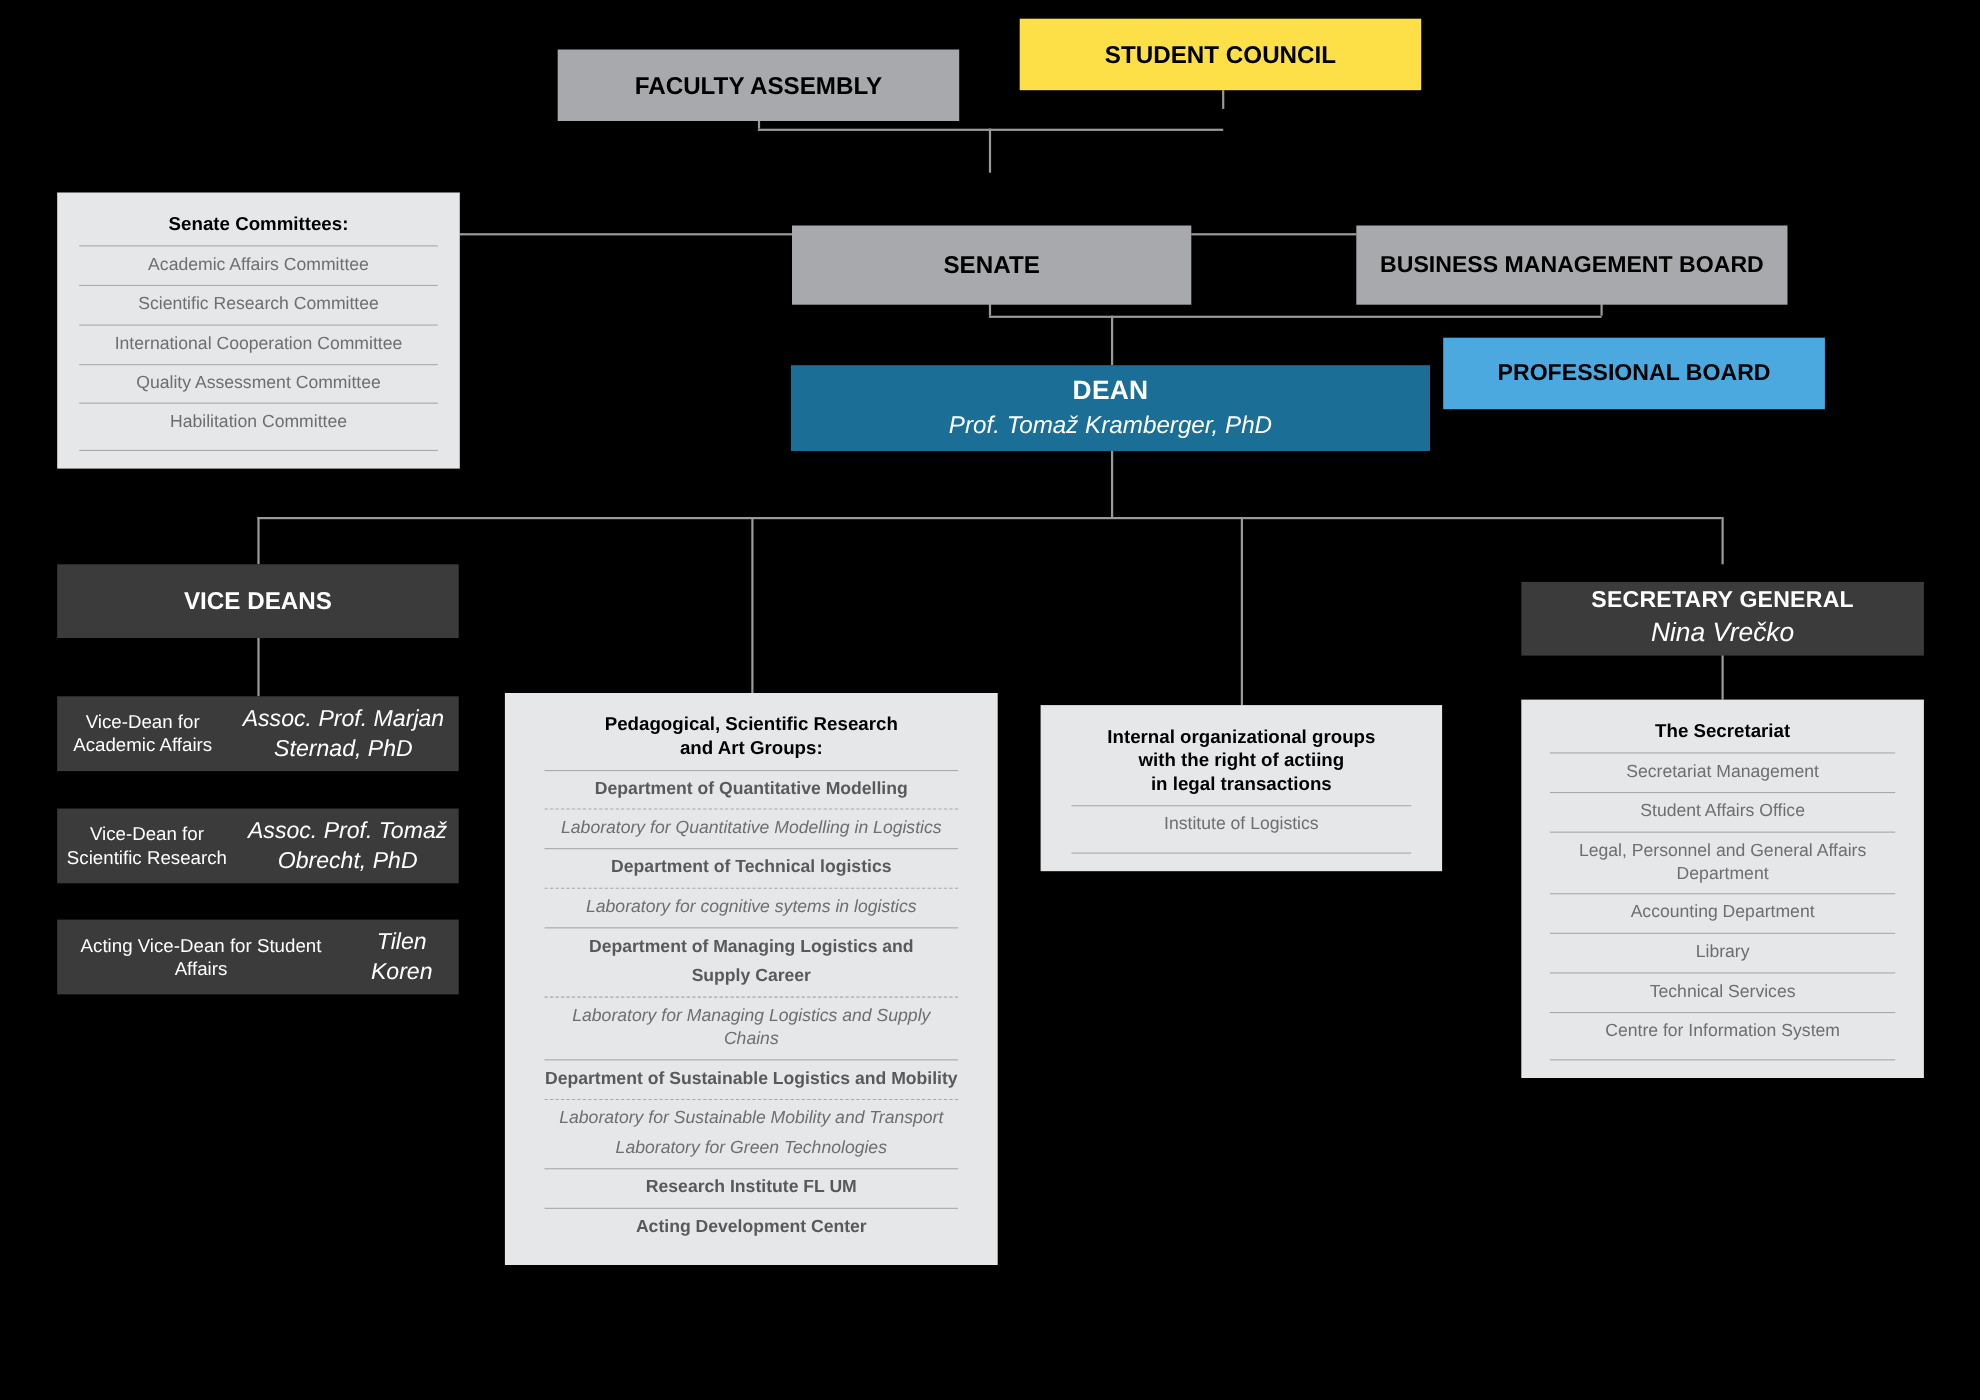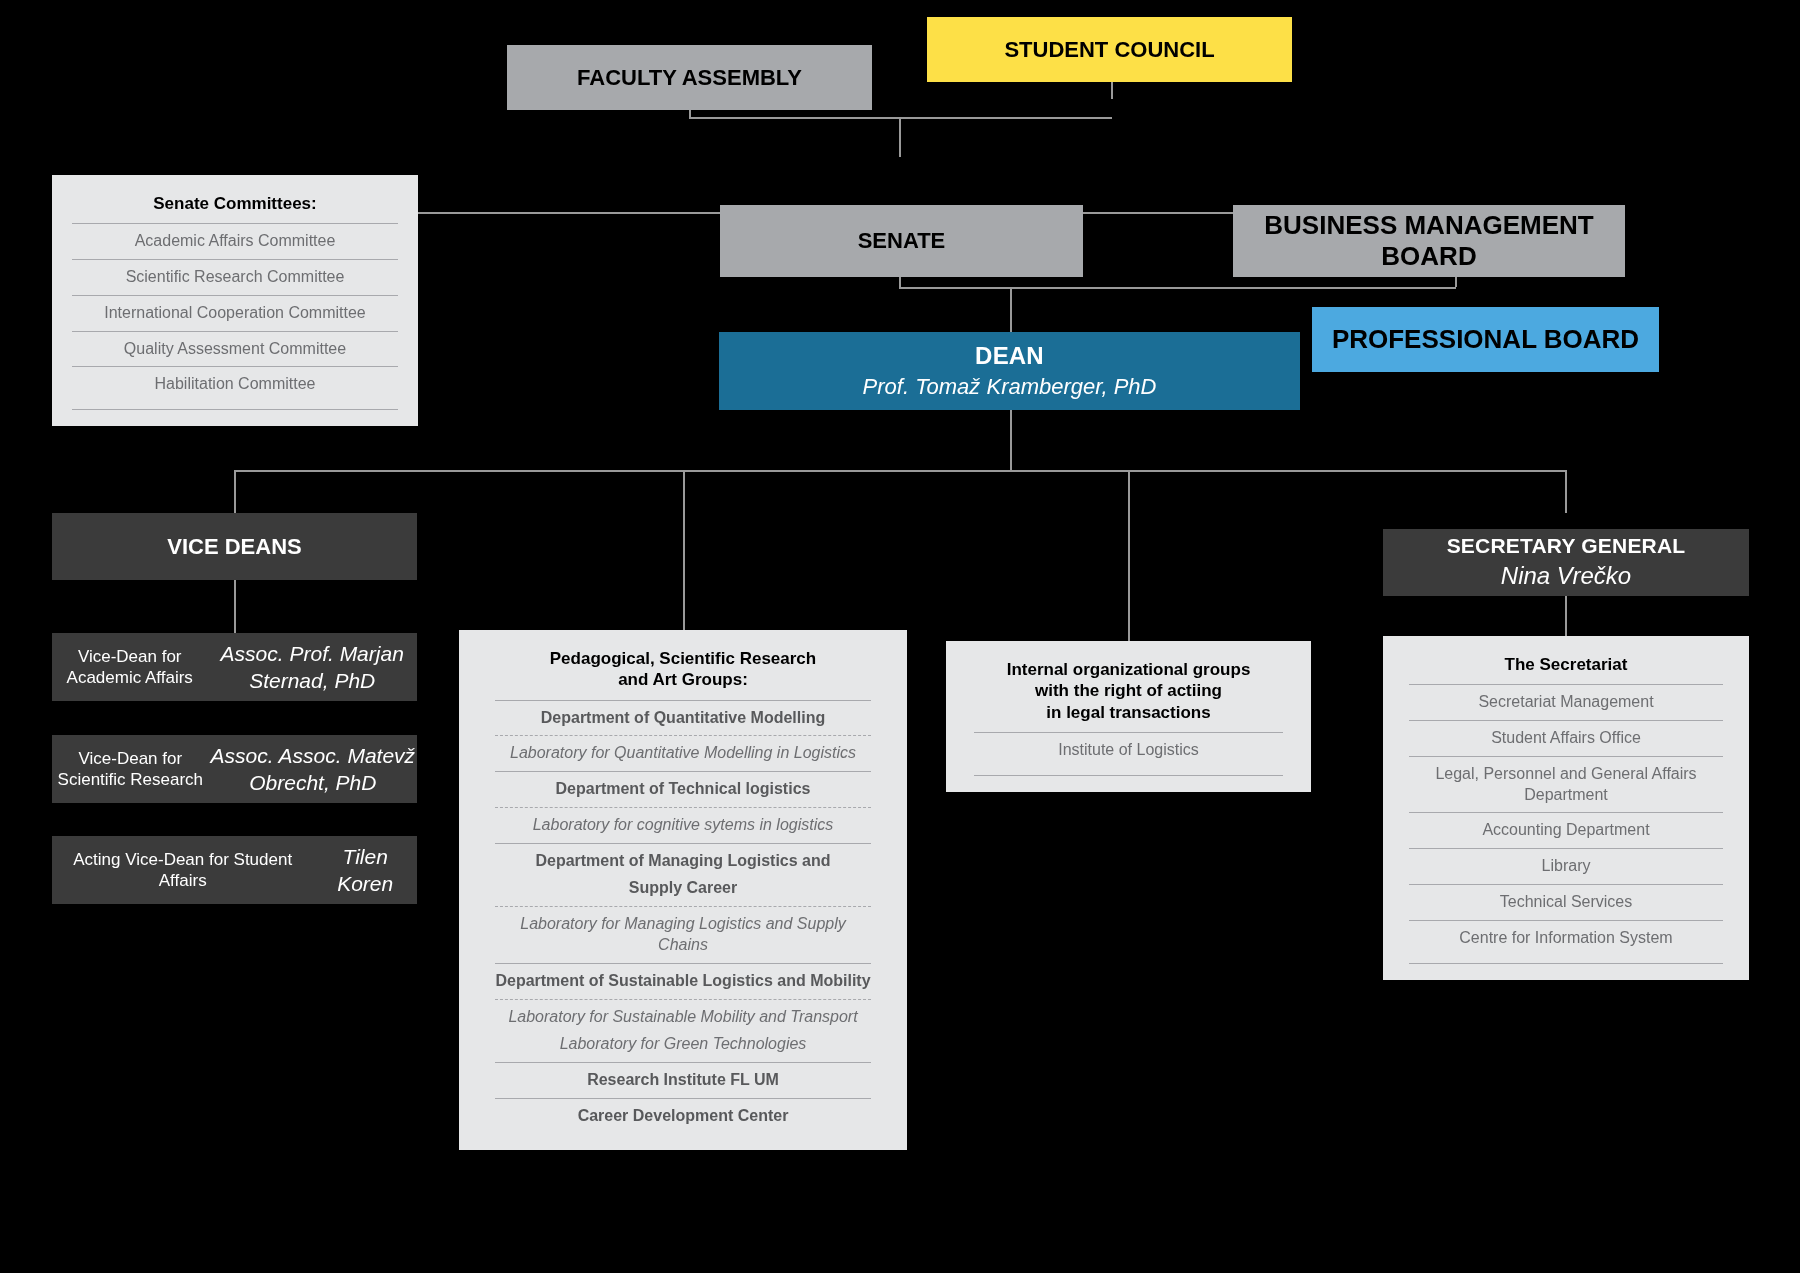--- a/index.html
+++ b/index.html
@@ -68,21 +68,21 @@
   .bar-dark {
     background: #3b3b3b;
     color: #ffffff;
   }
 
   .cap-title {
     font-size: 22px;
     font-weight: bold;
   }
   .cap-title-sm {
-    font-size: 26px;
+    font-size: 21px;
     font-weight: bold;
   }
 
   
   .panel {
     position: absolute;
     box-sizing: border-box;
     background: #e6e7e8;
     padding: 14px 20px 16px 20px;
   }
@@ -219,21 +219,21 @@
     <span class="cap-title">VICE DEANS</span>
   </div>
 
   <div class="vcard" style="left:52px; top:633px; width:365px; height:68px;">
     <span class="r1">Vice-Dean for Academic Affairs</span>
     <span class="r2">Assoc. Prof. Marjan Sternad, PhD</span>
   </div>
 
   <div class="vcard" style="left:52px; top:735px; width:365px; height:68px;">
     <span class="r1">Vice-Dean for Scientific Research</span>
-    <span class="r2">Assoc. Assoc. Matevž Obrecht, PhD</span>
+    <span class="r2">Assoc. Prof. Tomaž Obrecht, PhD</span>
   </div>
 
   <div class="vcard" style="left:52px; top:836px; width:365px; height:68px;">
     <span class="r1">Acting Vice-Dean for Student Affairs</span>
     <span class="r2">Tilen Koren</span>
   </div>
 
   <div class="panel" style="left:459px; top:630px; width:448px; padding-left:36px; padding-right:36px;">
     <div class="panel-head">
       <div>Pedagogical, Scientific Research</div>
@@ -243,21 +243,21 @@
     <div class="row i dashed">Laboratory for Quantitative Modelling in Logistics</div>
     <div class="row b">Department of Technical  logistics</div>
     <div class="row i dashed">Laboratory for cognitive sytems in logistics</div>
     <div class="row b">Department of Managing Logistics and</div>
     <div class="row b nb">Supply Career</div>
     <div class="row i dashed">Laboratory for Managing Logistics and Supply Chains</div>
     <div class="row b">Department of Sustainable Logistics and Mobility</div>
     <div class="row i dashed">Laboratory for Sustainable Mobility and Transport</div>
     <div class="row i nb">Laboratory for Green Technologies</div>
     <div class="row b">Research Institute FL UM</div>
-    <div class="row b">Career Development Center</div>
+    <div class="row b">Acting Development Center</div>
   </div>
 
   <div class="panel" style="left:946px; top:641px; width:365px; padding-left:28px; padding-right:28px;">
     <div class="panel-head">
       <div>Internal organizational groups</div>
       <div>with the right of actiing</div>
       <div>in legal transactions</div>
     </div>
     <div class="row">Institute of Logistics</div>
     <div class="foot-rule"></div>

